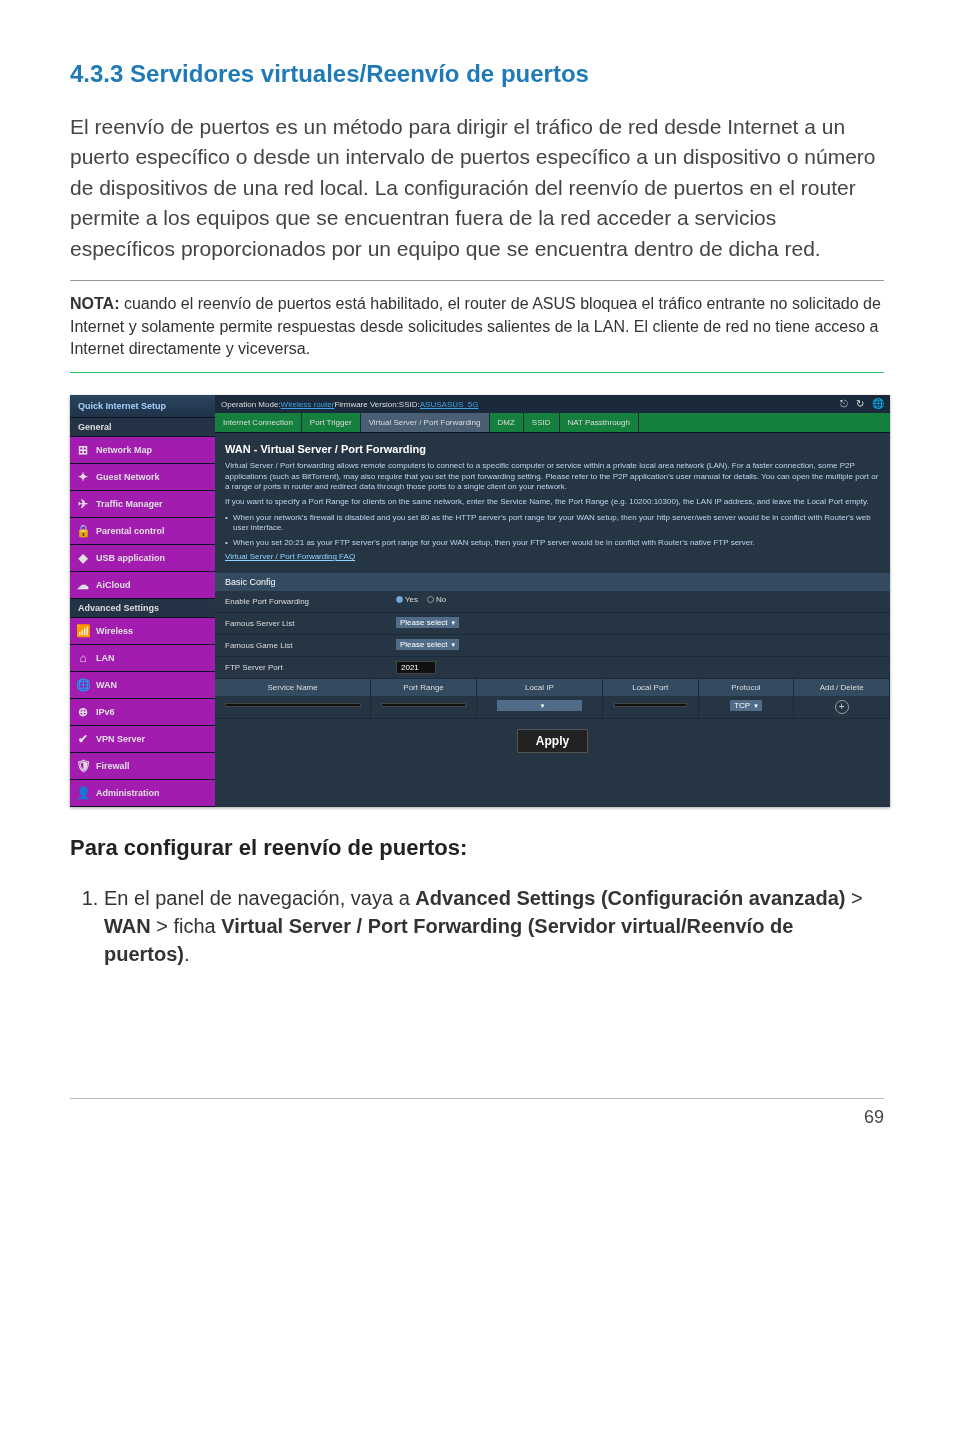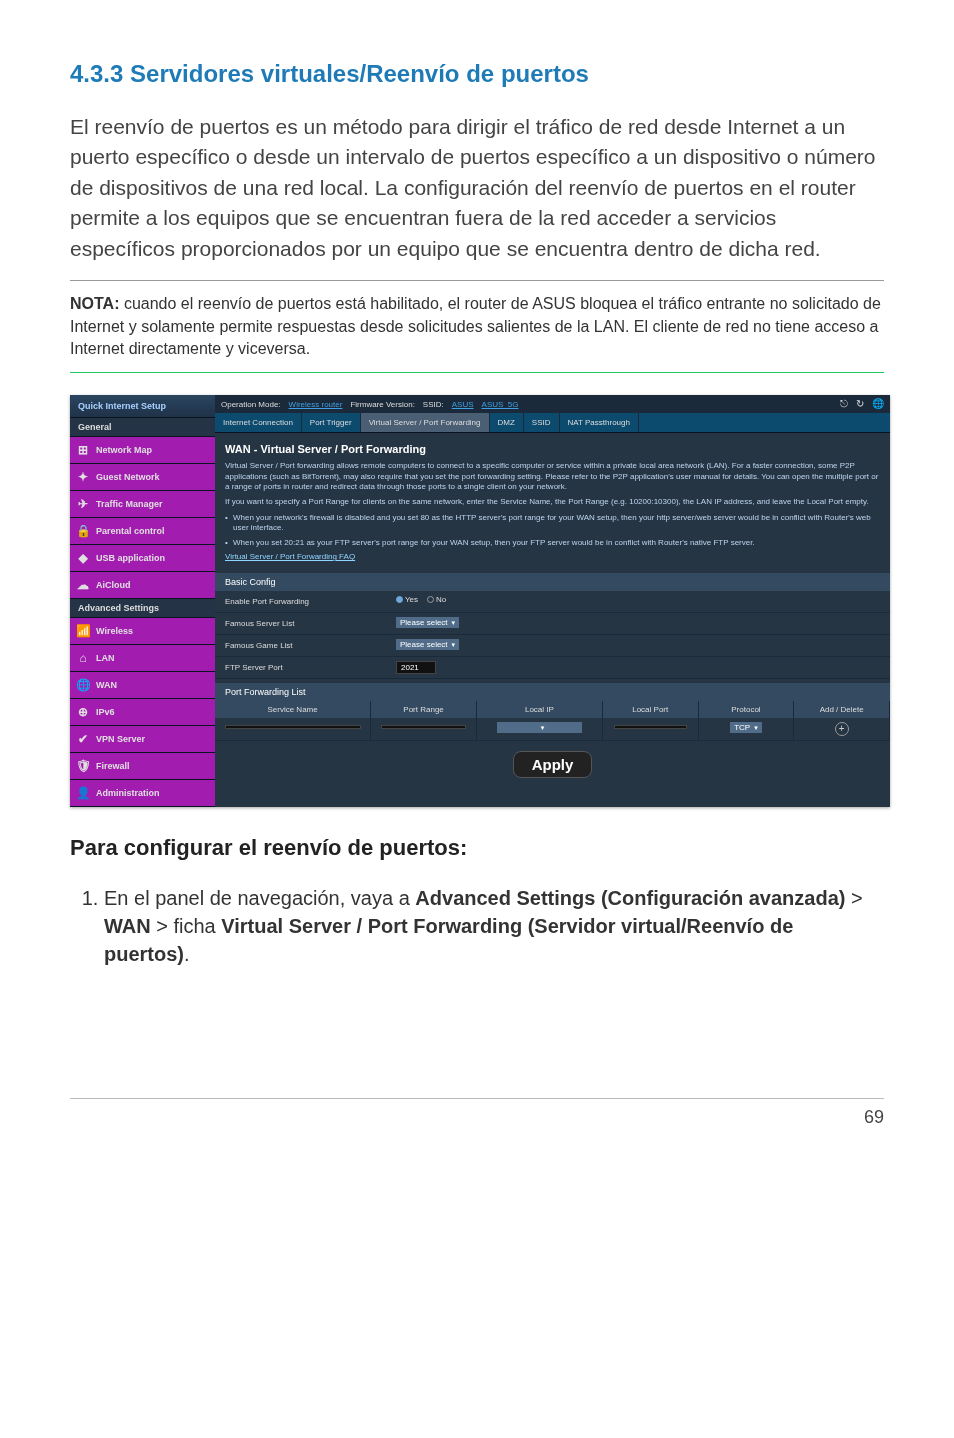--- a/index.html
+++ b/index.html
@@ -70,27 +70,27 @@
       position: absolute; left: 6px; top: 6px;
       width: 14px; height: 14px;
       font-size: 12px; line-height: 14px; text-align: center;
     }
     .content { flex: 1; background: #263544; }
     .topbar {
       background: #1a2a3a;
       padding: 3px 6px;
       font-size: 8px;
       display: flex;
-      gap: 8px;
+      gap: 0;
       align-items: center;
     }
     .topbar .underline { text-decoration: underline; color: #3fa0e4; }
     .topbar .right-icons { margin-left: auto; display: flex; gap: 4px; }
     .topbar .right-icons span { width: 12px; height: 12px; font-size: 10px; }
-    .tabs { display: flex; background: #0c4a6e; border-bottom: 1px solid #0a1420; }
+    .tabs { display: flex; background: #15803d; border-bottom: 1px solid #0a1420; }
     .tabs .tab {
       padding: 5px 8px;
       font-size: 8px;
       border-right: 1px solid #1a2a3a;
       cursor: pointer;
     }
     .tabs .tab.active { background: #4a5e74; }
     .panel-title {
       padding: 10px 10px 6px 10px;
       font-size: 11px;
@@ -115,21 +115,21 @@
     .radio-dot.filled { background:#6fa8dc; border-color:#6fa8dc; }
     .sel { background:#506c88; padding:1px 4px; font-size:8px; color:#fff; display:inline-block; }
     .sel::after { content:"▾"; margin-left:4px; font-size:7px; }
     .input-box { background:#111; border:1px solid #444; padding:1px 4px; font-size:8px; display:inline-block; min-width:40px; color:#fff; }
     .table-head { display:flex; background:#344a60; font-size:8px; text-align:center; }
     .table-head > div, .table-row > div { padding:4px 2px; border-right:1px solid #1a2a3a; }
     .c1{flex:1.5}.c2{flex:1}.c3{flex:1.2}.c4{flex:0.9}.c5{flex:0.9}.c6{flex:0.9}
     .table-row { display:flex; font-size:8px; text-align:center; border-bottom:1px solid #1a2a3a; }
     .no-data { text-align:center; padding:6px; font-size:8px; color:#d09050; }
     .apply-row { text-align:center; padding:10px; }
-    .apply-btn { background:#222; color:#fff; border:1px solid #555; padding:4px 18px; font-size:15px; font-weight:bold; border-radius:8px; cursor:pointer; }
+    .apply-btn { background:#222; color:#fff; border:1px solid #555; padding:4px 18px; font-size:12px; font-weight:bold; border-radius:1px; cursor:pointer; }
     .circle-plus { display:inline-block; width:14px; height:14px; border:1px solid #999; border-radius:50%; text-align:center; line-height:12px; font-size:10px; color:#ccc; cursor:pointer; }
 
     h2 { font-size: 22px; font-weight:bold; margin-bottom:14px; color:#222; }
     ol { padding-left: 34px; font-size: 20px; line-height:1.4; }
     ol li { margin-bottom:10px;margin-top:23px; }
     .footer-line { border-top:1px solid #bbb; margin-top:130px; padding-top:8px; text-align:right; font-size:18px; color:#444; }
   </style>
 </head>
 <body>
 
@@ -207,21 +207,20 @@
     </div>
     <div class="form-row">
       <div class="form-label">Famous Game List</div>
       <div class="form-value"><span class="sel">Please select</span></div>
     </div>
     <div class="form-row">
       <div class="form-label">FTP Server Port</div>
       <div class="form-value"><span class="input-box">2021</span></div>
     </div>
 
-    <div class="sub-header">Port Forwarding List</div>
     <div class="table-head">
       <div class="c1">Service Name</div>
       <div class="c2">Port Range</div>
       <div class="c3">Local IP</div>
       <div class="c4">Local Port</div>
       <div class="c5">Protocol</div>
       <div class="c6">Add / Delete</div>
     </div>
     <div class="table-row">
       <div class="c1"><span class="input-box" style="width:90%"></span></div>

